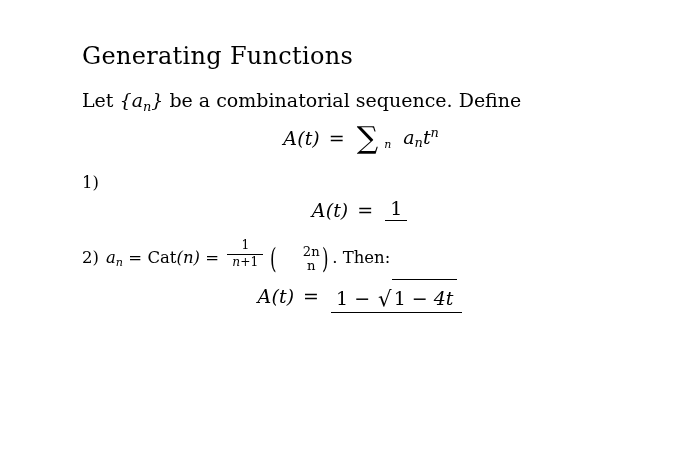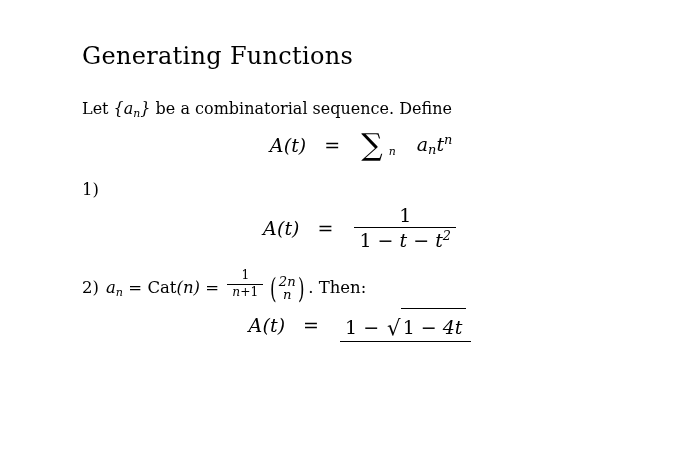--- a/index.html
+++ b/index.html
@@ -19,24 +19,24 @@
     width: 700px;
     height: 461px;
     box-sizing: border-box;
     padding: 42px 60px 0 82px;
   }
   .title {
     font-family: "DejaVu Serif", serif;
     font-size: 24px;
     font-weight: normal;
     letter-spacing: 0.3px;
-    margin: 0 0 28px 0;
+    margin: 0 0 18px 0;
   }
   .para {
-    font-size: 16px;
+    font-size: 19px;
     line-height: 1.35;
     margin: 8px 0 4px 0;
   }
   .mathline {
     text-align: center;
     margin: 10px 0 22px 0;
   }
   .mathline.tight {
     margin: 6px 0 14px 0;
   }
@@ -132,27 +132,27 @@
     transform: scaleX(0.62);
     font-family: "DejaVu Serif", serif;
   }
   .binom .stack {
     display: inline-block;
     vertical-align: middle;
     line-height: 1.04;
   }
   .binom .stack span {
     display: block;
-    font-style: italic;
+    margin-left: 24px;
   }
   .eqrow {
     display: inline-flex;
     align-items: center;
     justify-content: flex-end;
-    gap: 18px;
+    gap: 9px;
   }
   .sqrt {
     display: inline-block;
     position: relative;
     padding-left: 2px;
   }
   .sqrt .radicand {
     border-top: 1.1px solid #000;
     padding: 8px 3px 0 2px;
     display: inline-block;
@@ -190,21 +190,20 @@
   <div class="num-item">
     <span class="num-label">1)</span>
   </div>
 
   <div class="mathline tight bigmath">
     <span class="eqrow">
       <span><span class="cal">A</span><span class="mi">(t)</span></span>
       <span>=</span>
       <span class="frac">
         <span class="num">1</span>
-        <span class="den"><span>1</span> <span>−</span> <span class="mi">t</span> <span>−</span> <span class="mi">t</span><span class="sup">2</span></span>
       </span>
     </span>
   </div>
 
   <div class="num-item">
     <span class="num-label">2)</span>
     <span>
       <span class="mi">a</span><span class="sub">n</span>&nbsp;<span>=</span>&nbsp;<span>Cat</span><span class="mi">(n)</span>&nbsp;<span>=</span>&nbsp;<span class="frac small"><span class="num">1</span><span class="den"><span class="mi">n</span><span>+1</span></span></span><span class="binom"><span class="paren">(</span><span class="stack"><span>2n</span><span>n</span></span><span class="paren">)</span></span><span>. Then:</span>
     </span>
   </div>

